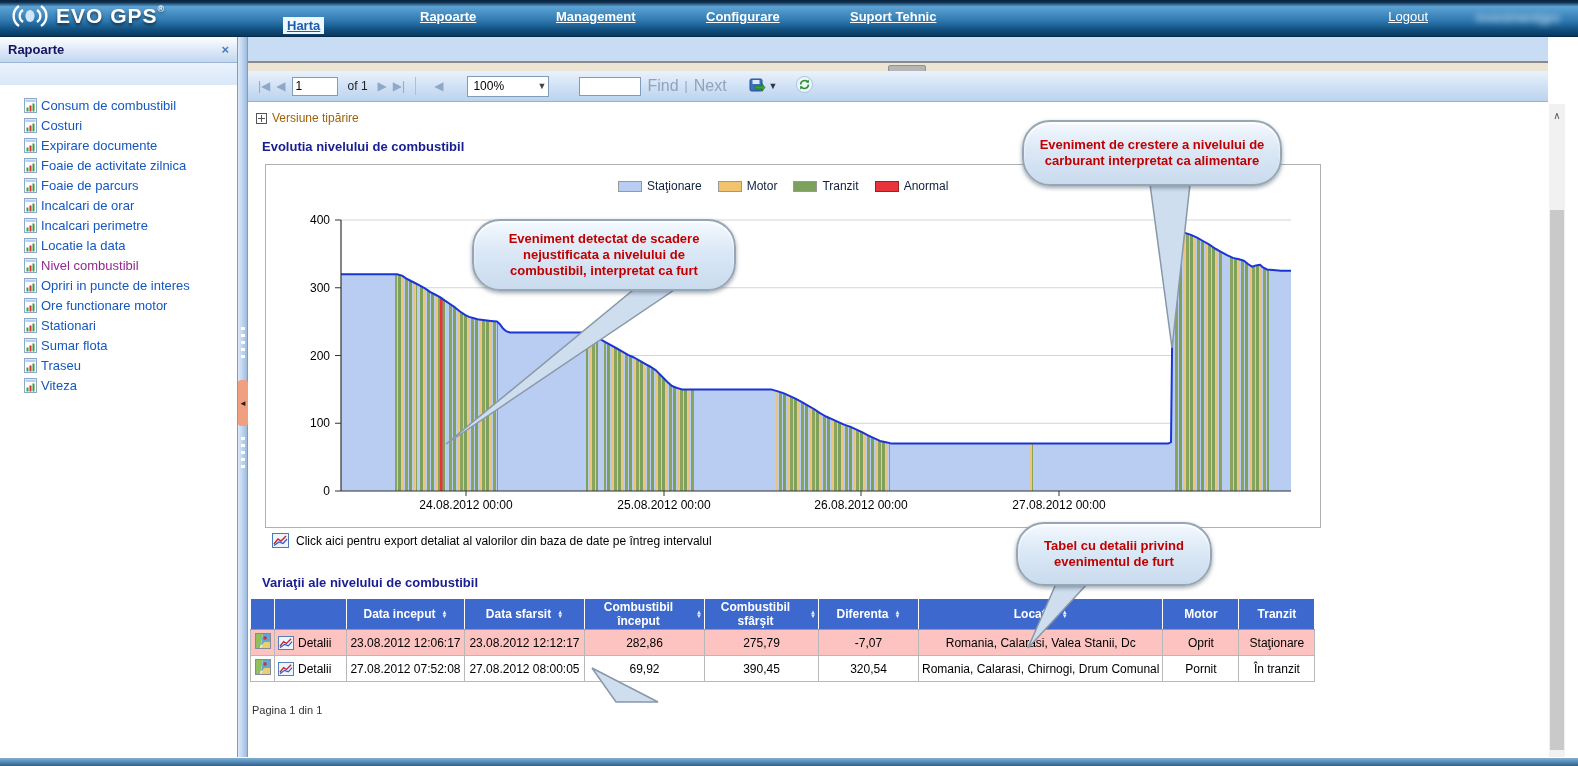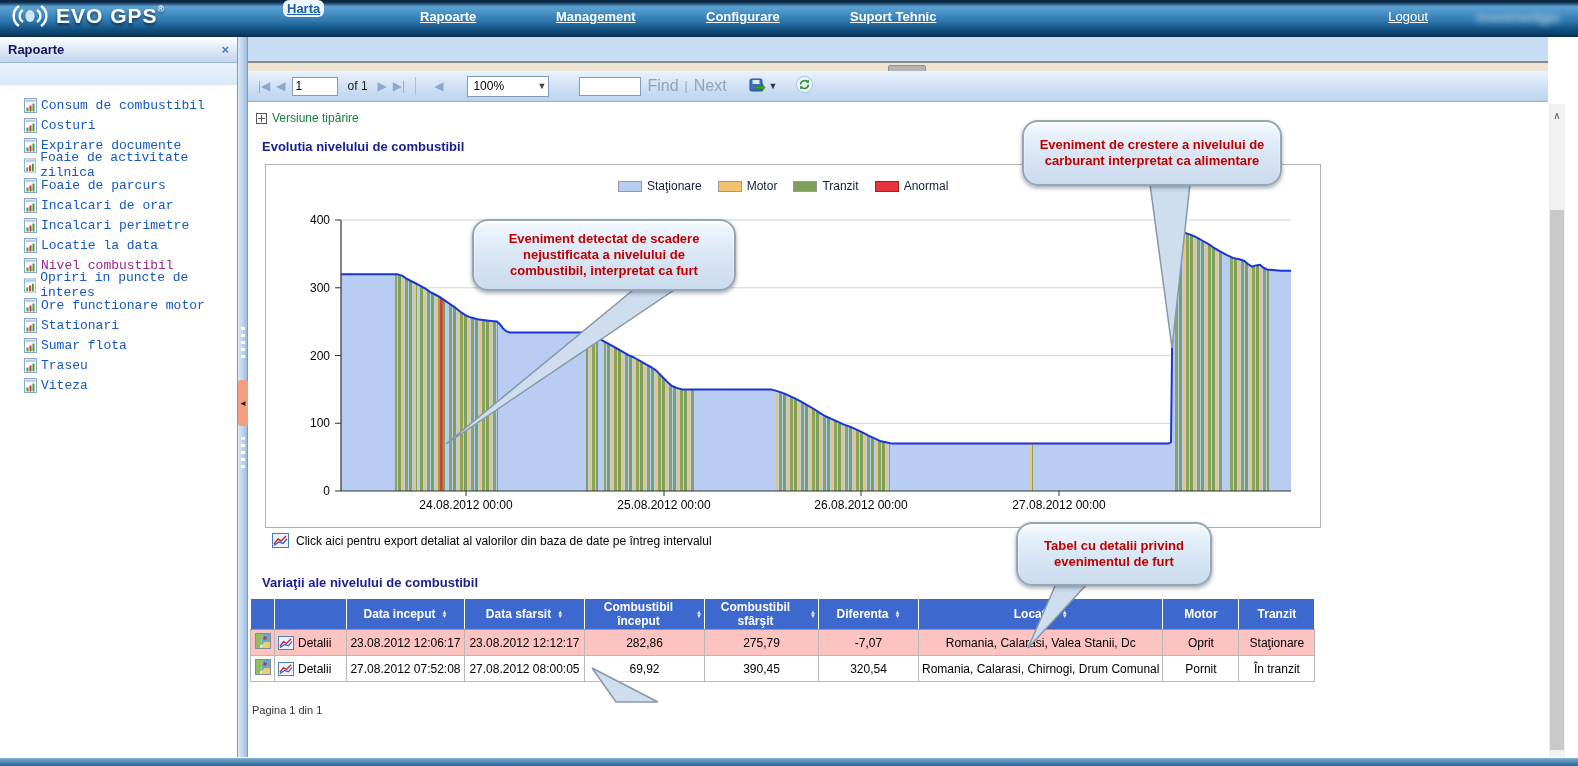--- a/index.html
+++ b/index.html
@@ -9,35 +9,35 @@
 
   
   #topbar{position:absolute;left:0;top:0;width:1578px;height:37px;
     background:linear-gradient(#09233c 0%,#0c2d4c 6%,#5da3d4 18%,#2f7ab2 55%,#11507f 80%,#0b3c64 95%,#08263f 100%);}
   #logo{position:absolute;left:10px;top:3px;display:flex;align-items:center;gap:6px;}
   #logo .logotext{color:#fff;font-weight:bold;font-size:21px;letter-spacing:1px;
     text-shadow:0 2px 3px rgba(0,0,0,.55);}
   #logo sup{font-size:9px;vertical-align:top;color:#fff;}
   .navlink{position:absolute;top:9px;color:#fff;font-weight:bold;font-size:13px;
     text-decoration:underline;cursor:pointer;white-space:nowrap;}
-  .navlink.active{background:#eef6ff;color:#1b5fa8;padding:1px 4px;border-radius:6px;top:0;}
+  .navlink.active{background:#eef6ff;color:#1b5fa8;padding:1px 4px;border-radius:0;top:17px;}
   #logout{position:absolute;top:9px;right:150px;color:#fff;font-size:13px;text-decoration:underline;cursor:pointer;}
   #username{position:absolute;top:10px;right:18px;color:#d7e7f6;font-size:13px;filter:blur(3px);}
 
   
   #sidebar{position:absolute;left:0;top:37px;width:238px;height:721px;background:#fff;
     border-right:1px solid #7f9db9;}
   #sidebar-header{height:26px;background:linear-gradient(#fdfeff,#d9e6f7 60%,#c3d7ee);
     border-bottom:1px solid #9ab4d4;display:flex;align-items:center;justify-content:space-between;
     padding:0 8px;}
   #sidebar-title{font-weight:bold;font-size:13px;color:#15155e;}
   #sidebar-close{color:#4a7ab8;font-weight:bold;font-size:13px;cursor:pointer;}
   #sidebar-subband{height:22px;background:linear-gradient(#eaf2fc,#d9e8f8);}
   #sidebar-list{padding:10px 0 0 24px;}
-  .side-item{display:flex;align-items:center;gap:4px;height:20px;cursor:pointer;font-family:Liberation Mono, monospace;}
+  .side-item{display:flex;align-items:center;gap:4px;height:20px;cursor:pointer;}
   .side-item .lbl{color:#1557c0;font-size:13px;}
   .side-item.visited .lbl{color:#93278f;}
 
   
   #splitter{position:absolute;left:238px;top:37px;width:10px;height:721px;
     background:linear-gradient(90deg,#dce9f8,#b9d0ec 60%,#9dbade);border-right:1px solid #7f9db9;}
   .grip{position:absolute;left:3px;width:4px;height:34px;
     background:repeating-linear-gradient(#fff 0 3px,transparent 3px 7px);}
   #collapse-tab{position:absolute;left:0px;top:343px;width:10px;height:46px;background:#f0a080;
     border-radius:3px;display:flex;align-items:center;justify-content:center;
@@ -60,21 +60,21 @@
   #zoom-select{width:82px;height:21px;border:1px solid #7f9db9;background:#fff;display:flex;
     align-items:center;justify-content:space-between;padding:0 2px 0 5px;color:#000;cursor:pointer;margin-left:18px;}
   #zoom-select .caret{font-size:9px;color:#444;}
   #find-input{width:62px;height:19px;border:1px solid #7f9db9;font-size:12px;margin-left:24px;}
   .findnext{color:#8fa4bc;font-size:16px;cursor:pointer;}
   #export-btn{display:flex;align-items:center;gap:2px;margin-left:16px;cursor:pointer;}
   #export-btn .caret{font-size:9px;color:#334;}
   #refresh-btn{margin-left:12px;cursor:pointer;}
 
   #print-version{position:absolute;left:8px;top:74px;display:flex;align-items:center;gap:5px;
-    color:#15803d;font-size:12px;cursor:pointer;}
+    color:#a16207;font-size:12px;cursor:pointer;}
   #pv-icon{width:11px;height:11px;border:1px solid #555;position:relative;background:#fff;}
   #pv-icon:before{content:"";position:absolute;left:1px;top:4px;width:7px;height:1px;background:#555;}
   #pv-icon:after{content:"";position:absolute;left:4px;top:1px;width:1px;height:7px;background:#555;}
 
   .section-title{position:absolute;color:#181d8f;font-weight:bold;font-size:13px;}
 
   #chart-box{position:absolute;left:17px;top:127px;width:1056px;height:364px;
     border:1px solid #b0b0b0;background:#fff;}
   #legend-row{position:absolute;left:352px;top:14px;display:flex;gap:16px;align-items:center;}
   .leg-item{display:flex;align-items:center;gap:5px;}
@@ -102,21 +102,21 @@
   
   #vscroll{position:absolute;left:1549px;top:104px;width:16px;height:653px;background:#f1f1f1;}
   #vscroll .arrow{position:absolute;left:0;top:4px;width:16px;height:16px;color:#555;
     font-size:10px;text-align:center;line-height:16px;}
   #vscroll .thumb{position:absolute;left:1px;top:106px;width:14px;height:540px;background:#c9c9c9;}
 
   #bottombar{position:absolute;left:0;top:757px;width:1578px;height:9px;
     background:linear-gradient(#7fb0d8,#2a628e);border-top:1px solid #fff;}
 
   
-  .callout{position:absolute;z-index:50;border:2px solid #97a6b4;border-radius:16px;
+  .callout{position:absolute;z-index:50;border:2px solid #97a6b4;border-radius:28px;
     background:linear-gradient(#f4f9fe,#dbe8f6 45%,#c9dbee);
     box-shadow:0 2px 4px rgba(40,60,80,.45), inset 0 2px 2px #fff;
     display:flex;align-items:center;justify-content:center;text-align:center;
     color:#c00000;font-size:13px;font-weight:bold;padding:4px 10px;line-height:1.25;}
   #tails{position:absolute;left:0;top:0;width:1578px;height:766px;z-index:48;pointer-events:none;}
 </style>
 </head>
 <body>
 
 <div id="page">

